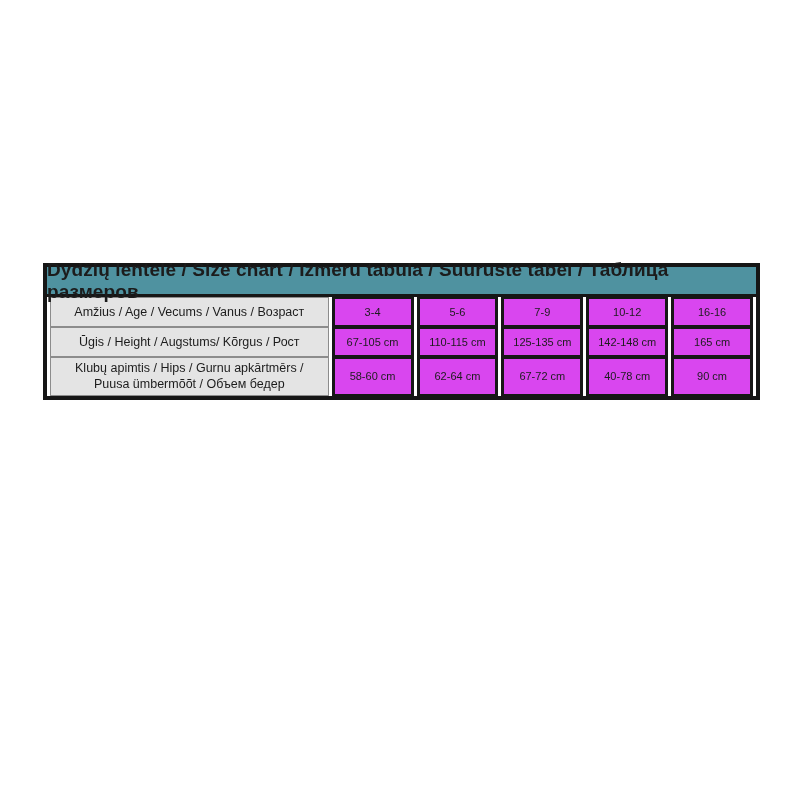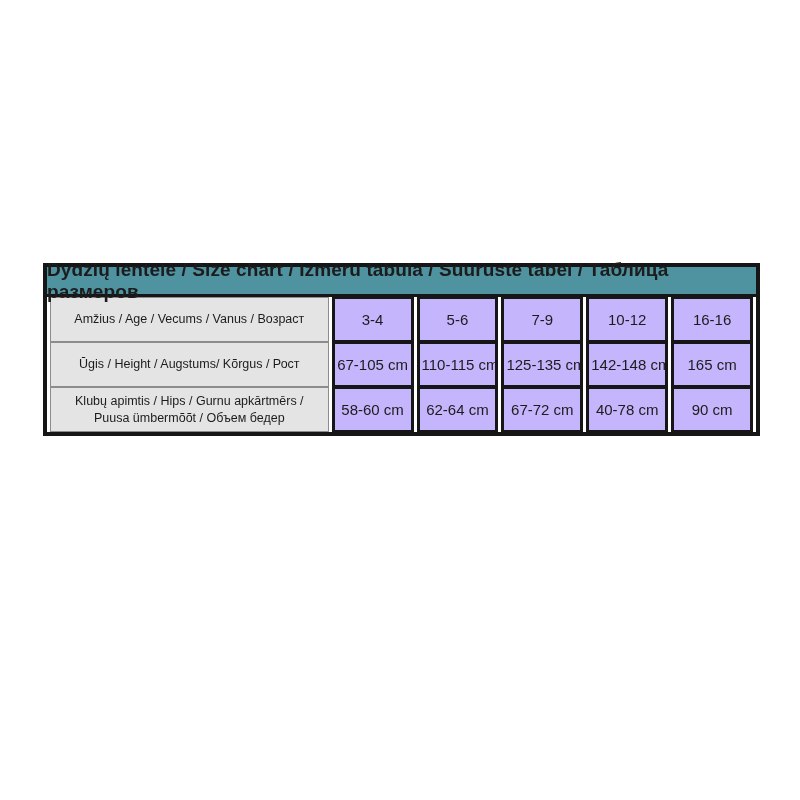--- a/index.html
+++ b/index.html
@@ -35,38 +35,38 @@
     font-size: 19px;
     letter-spacing: 0.1px;
   }
   table.chart-body {
     width: 100%;
     border-collapse: separate;
     border-spacing: 3px 0;
     table-layout: fixed;
   }
   td {
-    height: 45px;
+    height: 30px;
     text-align: center;
     vertical-align: middle;
     overflow: hidden;
   }
   td.label-cell {
     width: 40.5%;
     background: var(--label-bg);
     border: 1px solid var(--label-border);
     font-size: 12.5px;
     line-height: 1.3;
     padding: 2px 10px;
   }
   td.value-cell {
-    background: #c4b5fd;
+    background: #d946ef;
     border: solid var(--border-color);
     border-width: 2px 3px;
-    font-size: 15px;
+    font-size: 11px;
     padding: 2px 2px;
     white-space: nowrap;
     margin-left: 16px;
   }
 </style>
 </head>
 <body>
 
 <div class="page">
   <div class="size-chart">

